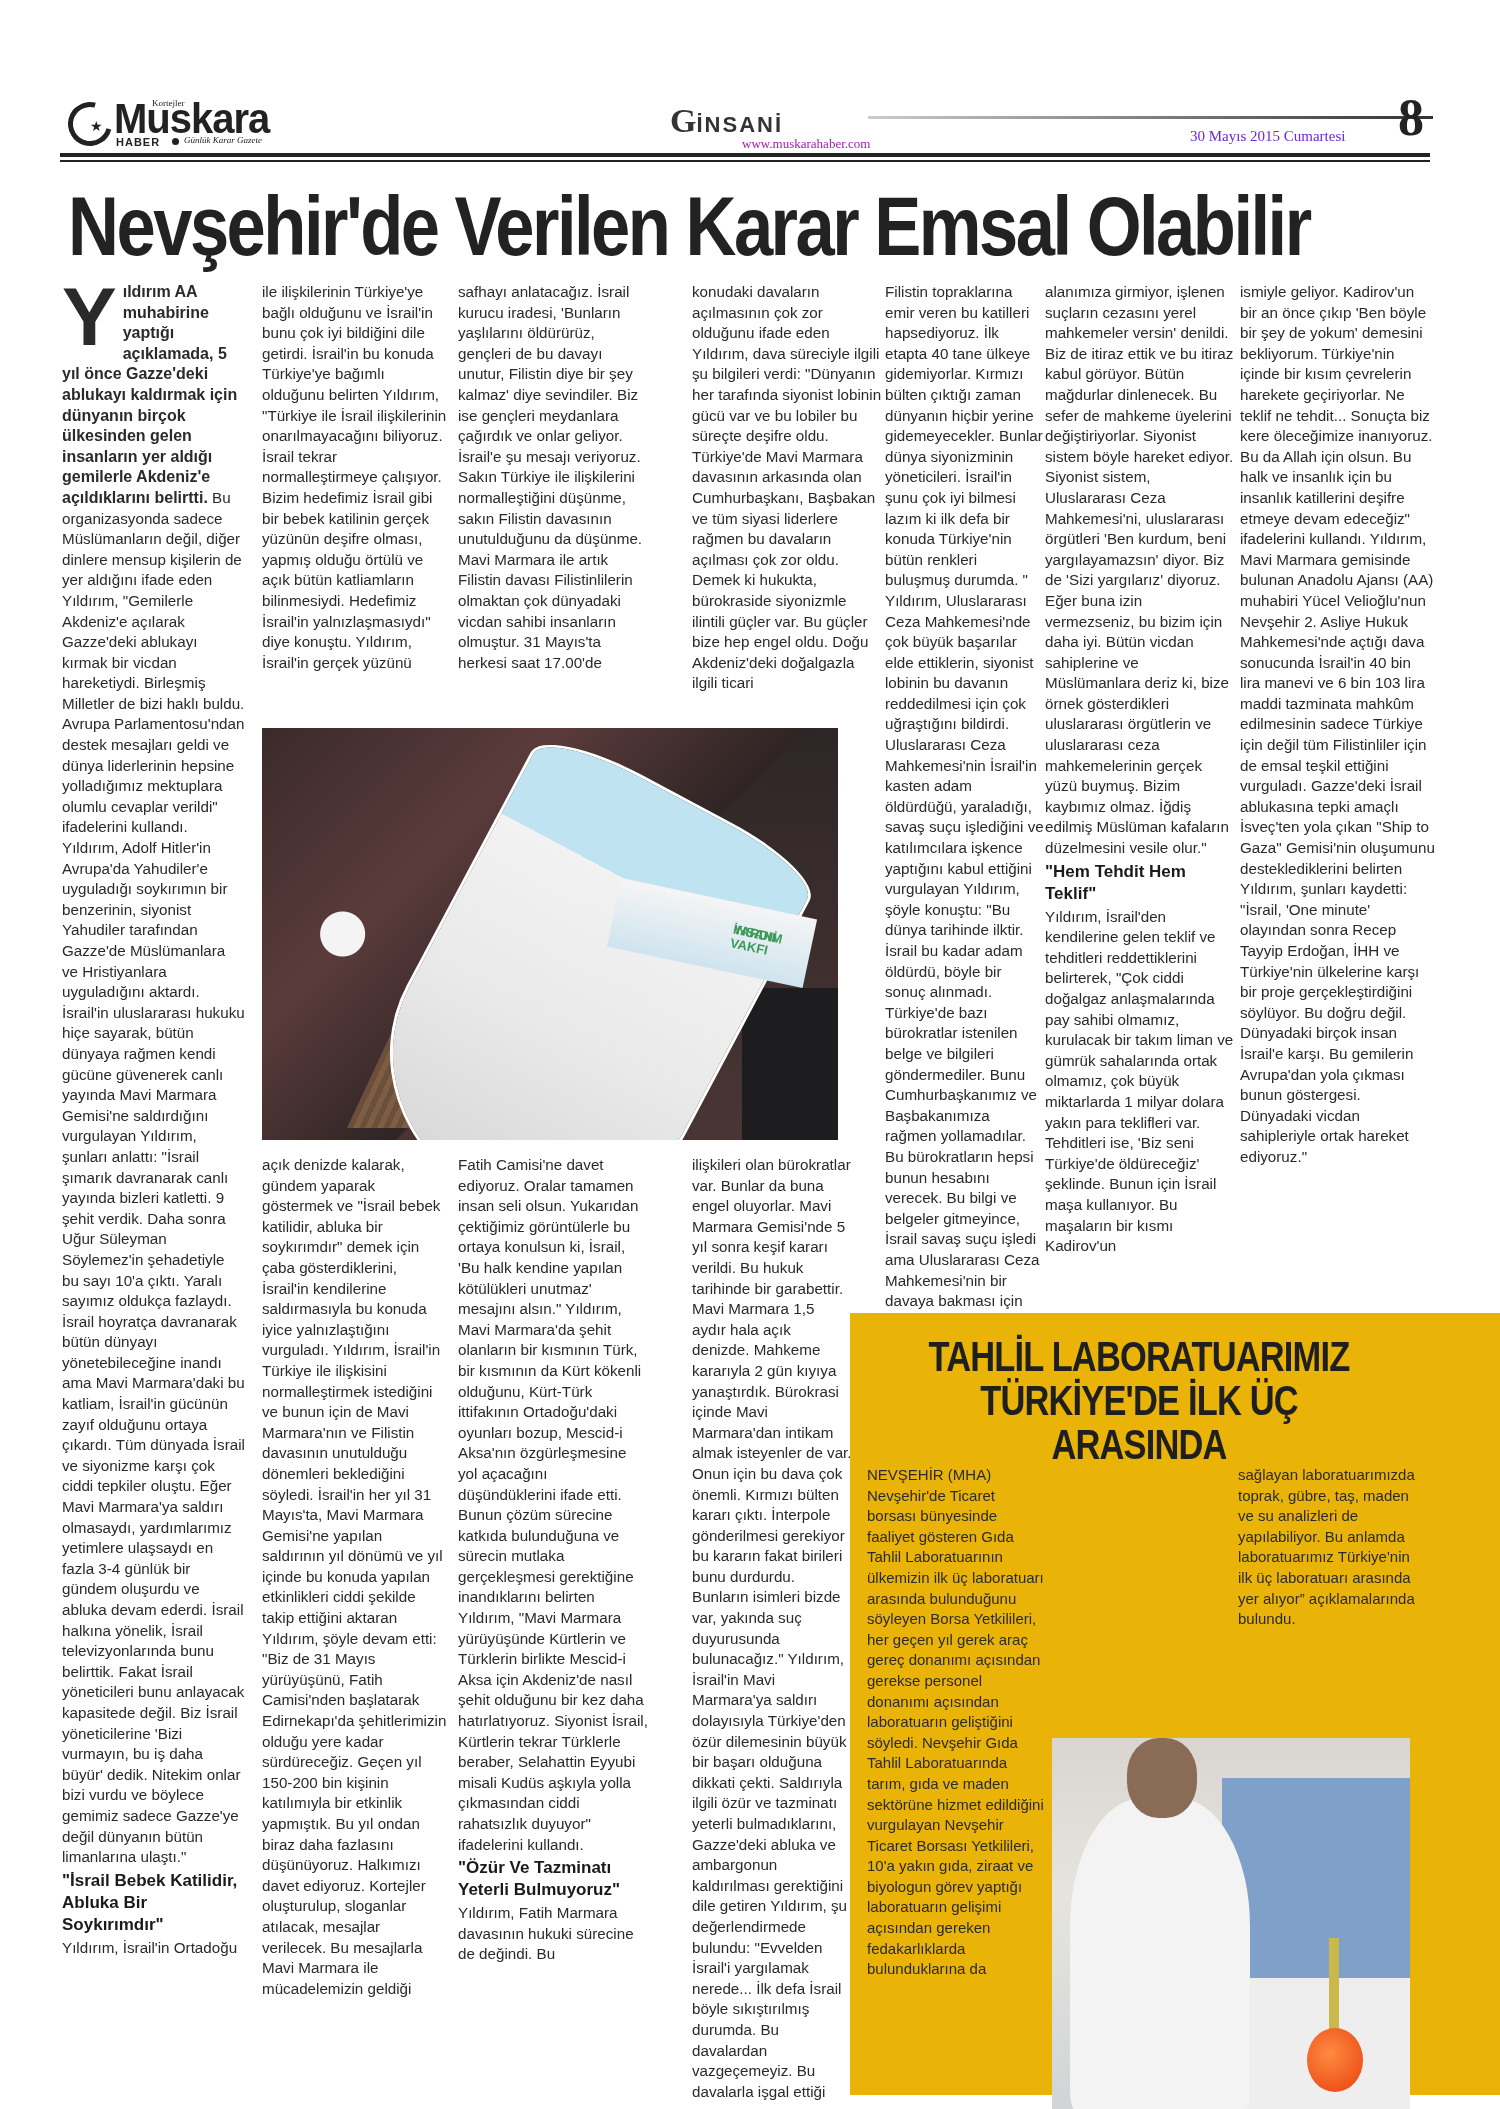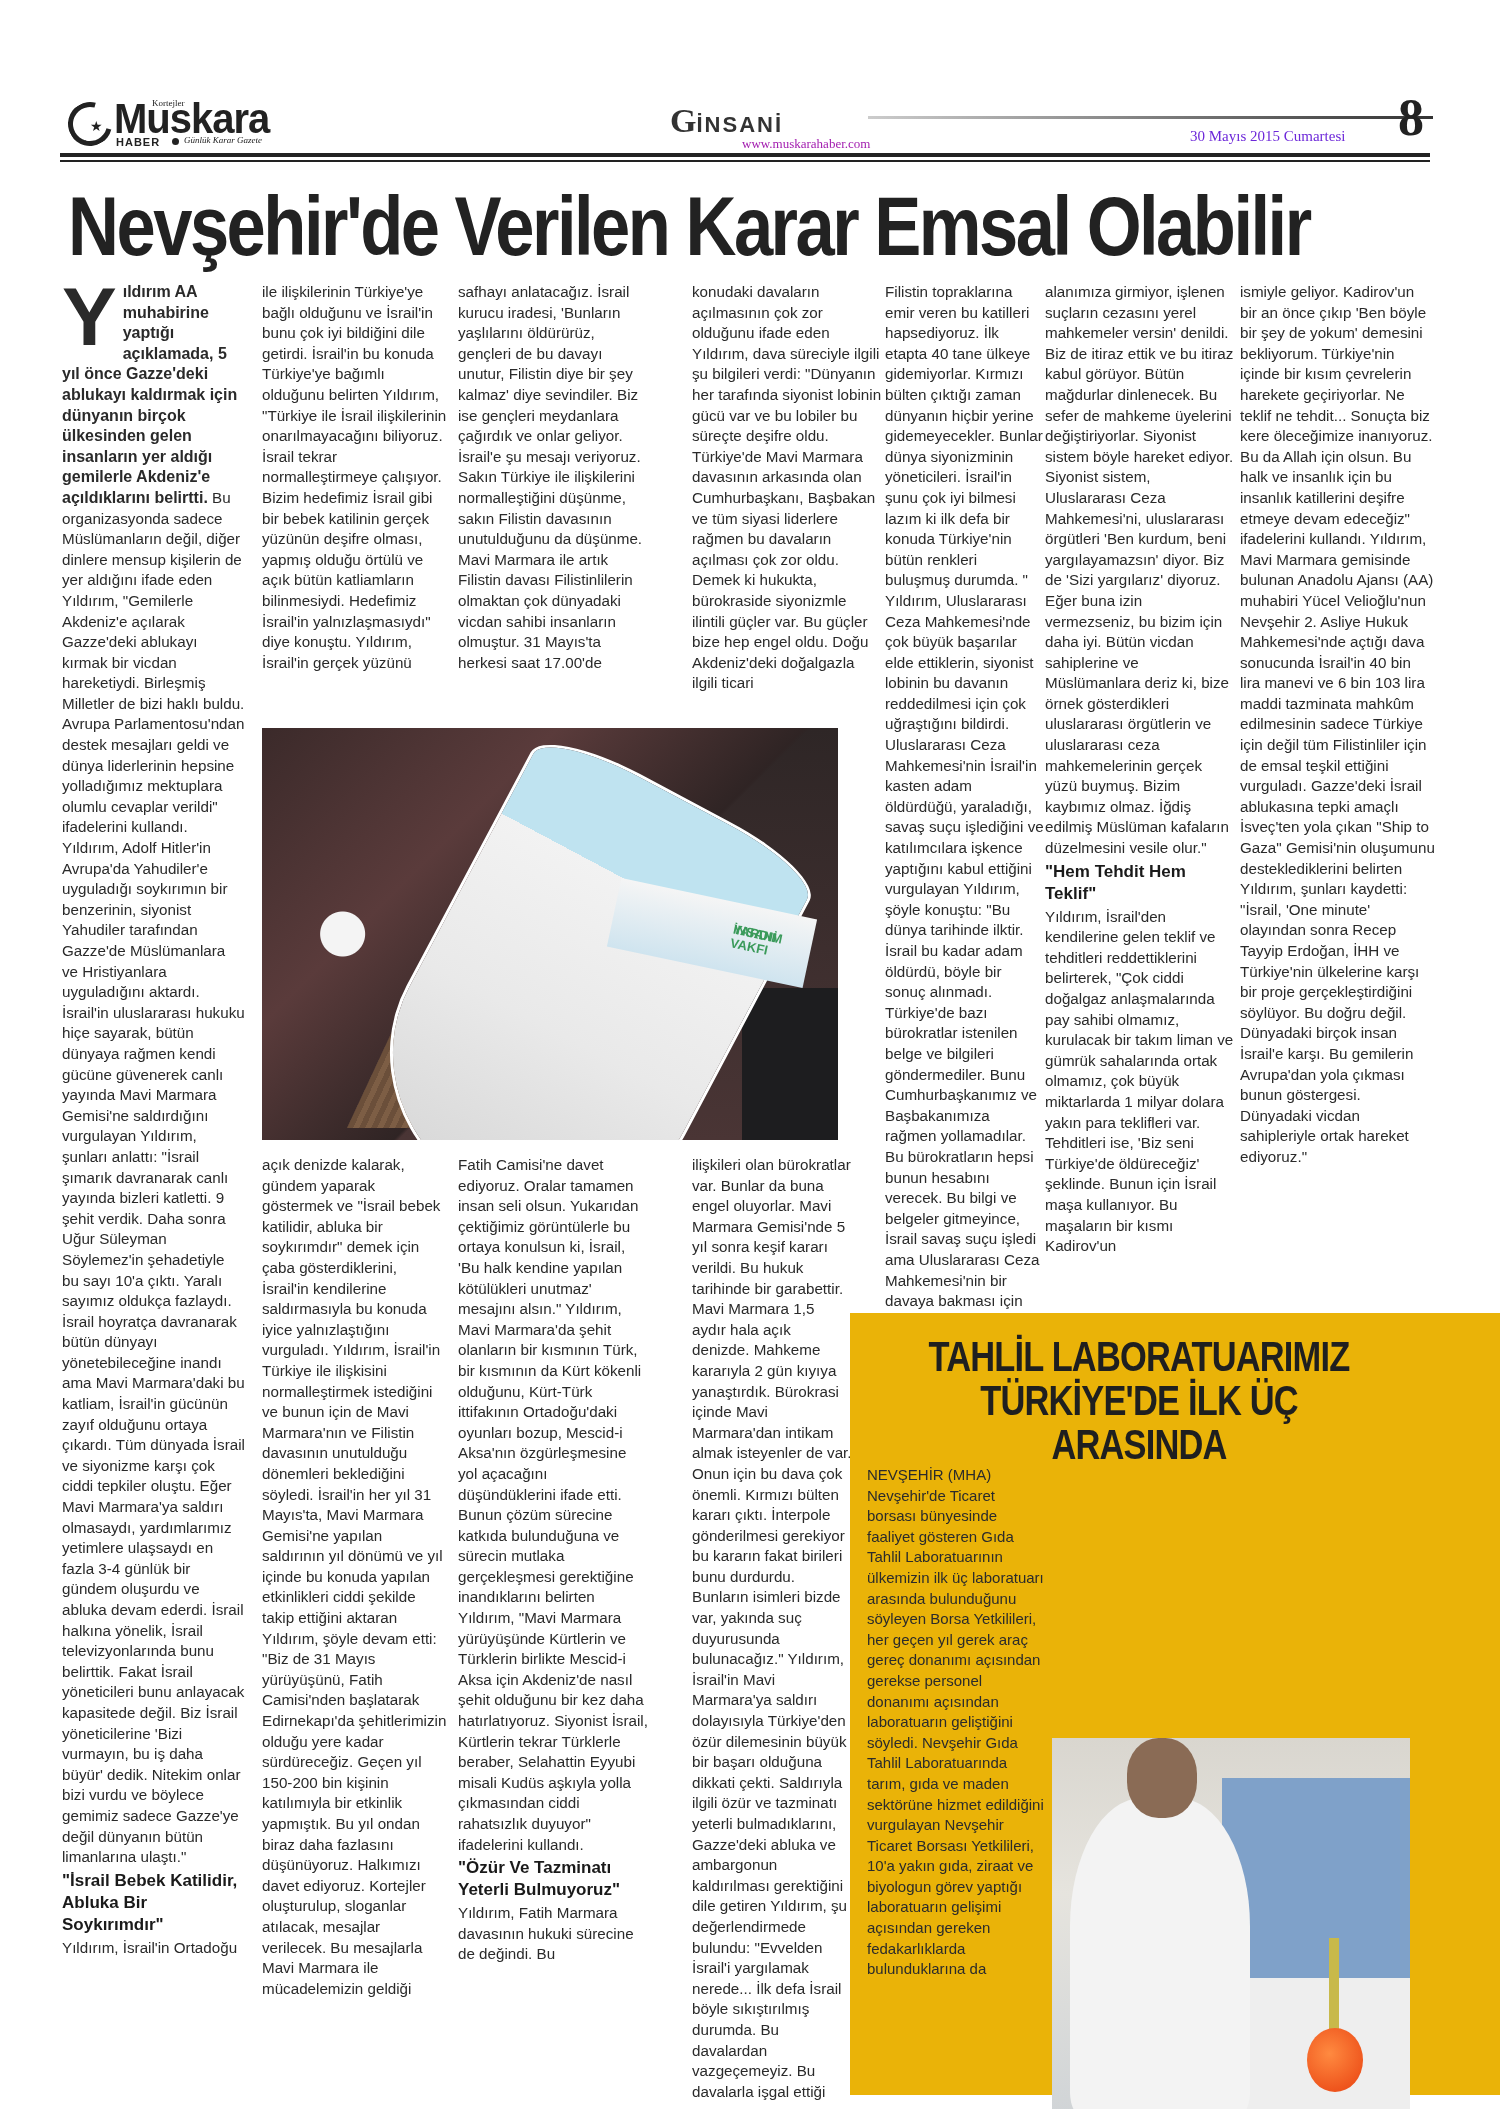--- a/index.html
+++ b/index.html
@@ -133,20 +133,21 @@
 <div class="col" style="left:1240px;top:282px;width:195px;">
   <p>ismiyle geliyor. Kadirov'un bir an önce çıkıp 'Ben böyle bir şey de yokum' demesini bekliyorum. Türkiye'nin içinde bir kısım çevrelerin harekete geçiriyorlar. Ne teklif ne tehdit... Sonuçta biz kere öleceğimize inanıyoruz. Bu da Allah için olsun. Bu halk ve insanlık için bu insanlık katillerini deşifre etmeye devam edeceğiz" ifadelerini kullandı. Yıldırım, Mavi Marmara gemisinde bulunan Anadolu Ajansı (AA) muhabiri Yücel Velioğlu'nun Nevşehir 2. Asliye Hukuk Mahkemesi'nde açtığı dava sonucunda İsrail'in 40 bin lira manevi ve 6 bin 103 lira maddi tazminata mahkûm edilmesinin sadece Türkiye için değil tüm Filistinliler için de emsal teşkil ettiğini vurguladı. Gazze'deki İsrail ablukasına tepki amaçlı İsveç'ten yola çıkan "Ship to Gaza" Gemisi'nin oluşumunu desteklediklerini belirten Yıldırım, şunları kaydetti: "İsrail, 'One minute' olayından sonra Recep Tayyip Erdoğan, İHH ve Türkiye'nin ülkelerine karşı bir proje gerçekleştirdiğini söylüyor. Bu doğru değil. Dünyadaki birçok insan İsrail'e karşı. Bu gemilerin Avrupa'dan yola çıkması bunun göstergesi. Dünyadaki vicdan sahipleriyle ortak hareket ediyoruz."</p>
 </div>
 
 <div id="lab-box" class="abs">
   <div id="lab-title">
     <div>TAHLİL LABORATUARIMIZ</div>
     <div>TÜRKİYE'DE İLK ÜÇ ARASINDA</div>
   </div>
   <div class="labcol" style="left:17px;top:152px;width:180px;">NEVŞEHİR (MHA) Nevşehir'de Ticaret borsası bünyesinde faaliyet gösteren Gıda Tahlil Laboratuarının ülkemizin ilk üç laboratuarı arasında bulunduğunu söyleyen Borsa Yetkilileri, her geçen yıl gerek araç gereç donanımı açısından gerekse personel donanımı açısından laboratuarın geliştiğini söyledi. Nevşehir Gıda Tahlil Laboratuarında tarım, gıda ve maden sektörüne hizmet edildiğini vurgulayan Nevşehir Ticaret Borsası Yetkilileri, 10'a yakın gıda, ziraat ve biyologun görev yaptığı laboratuarın gelişimi açısından gereken fedakarlıklarda bulunduklarına da</div>
+  <div class="labcol" style="left:388px;top:152px;width:180px;">sağlayan laboratuarımızda toprak, gübre, taş, maden ve su analizleri de yapılabiliyor. Bu anlamda laboratuarımız Türkiye'nin ilk üç laboratuarı arasında yer alıyor” açıklamalarında bulundu.</div>
   <div id="lab-photo" class="abs">
     <div class="shelf"></div>
     <div class="bench"></div>
     <div class="coat"></div>
     <div class="head"></div>
     <div class="neck"></div>
     <div class="flask"></div>
   </div>
 </div>
 

